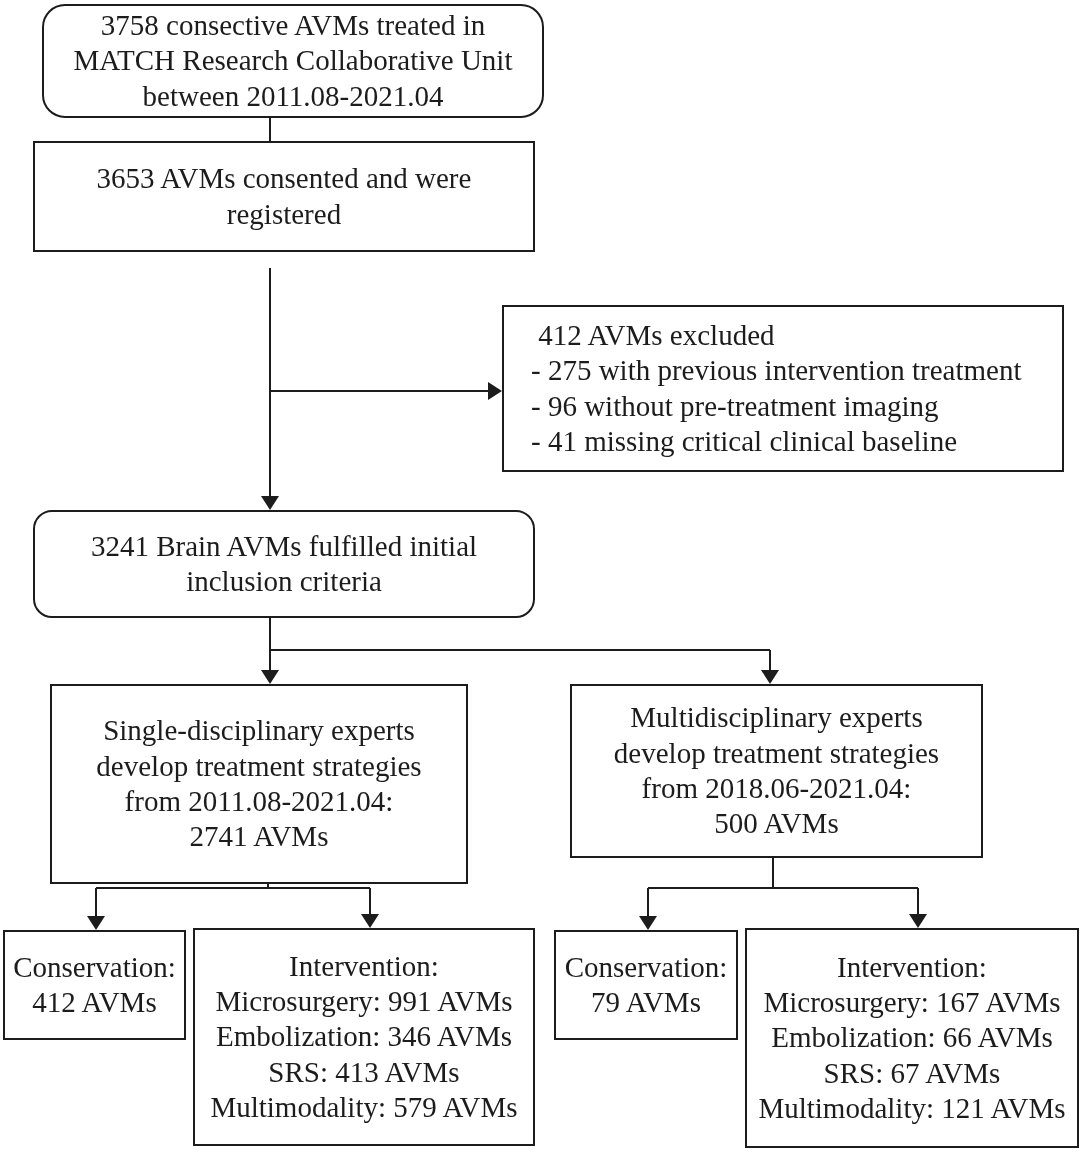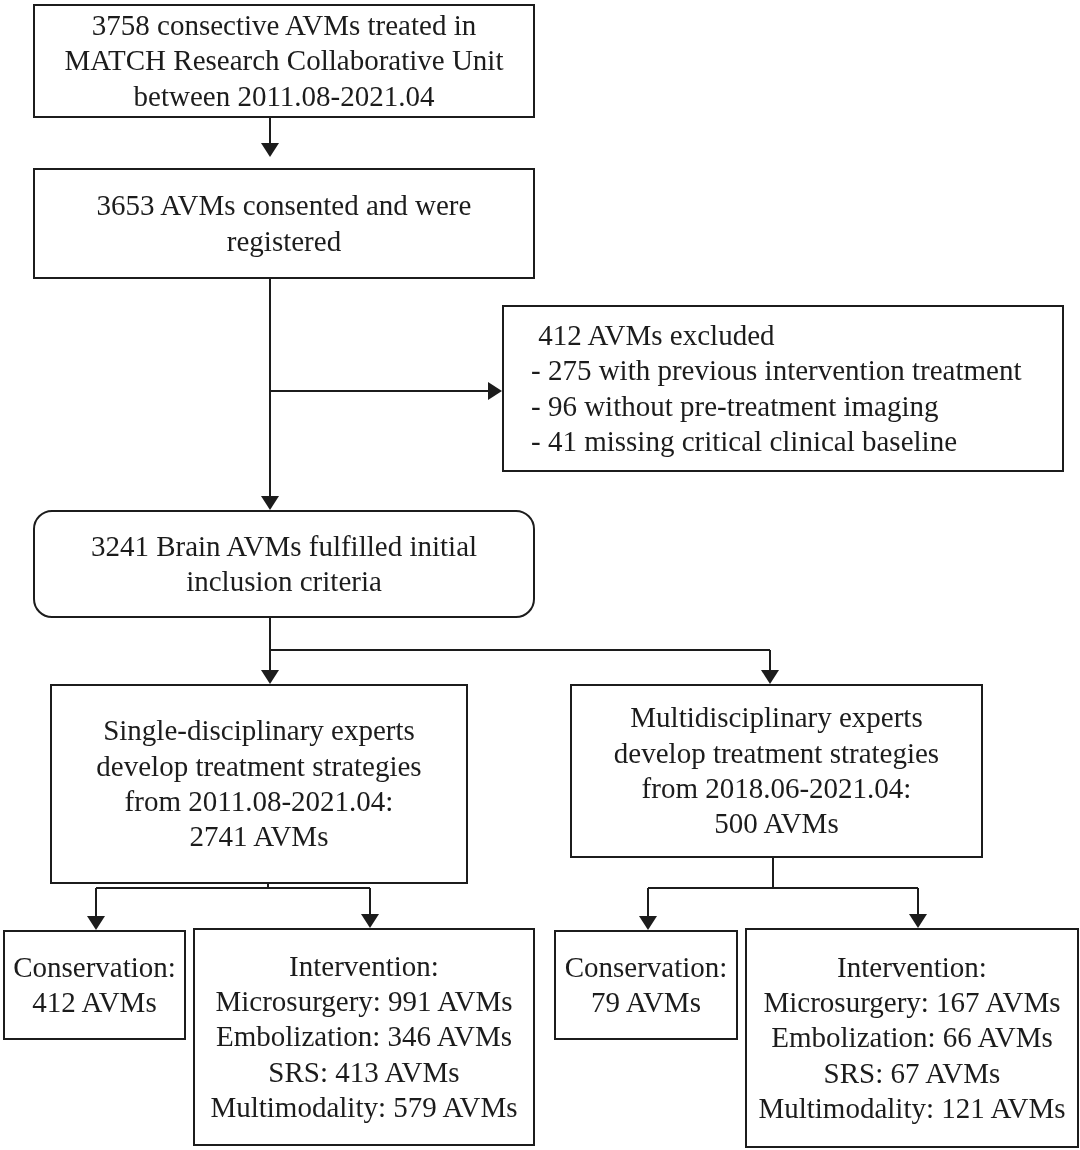--- a/index.html
+++ b/index.html
@@ -31,22 +31,22 @@
     text-align: center;
   }
   .box-text { white-space: pre-line; }
   .box--left-align {
     justify-content: flex-start;
     text-align: left;
     padding-left: 27px;
     padding-right: 6px;
   }
   
-  .box--enrolled      { left: 33px;  top: 4px;   width: 502px; height: 114px; }
-  .box--consented     { left: 33px;  top: 168px; width: 502px; height: 111px; }
+  .box--enrolled      { left: 42px;  top: 4px;   width: 502px; height: 114px; border-radius: 23px; }
+  .box--consented     { left: 33px;  top: 141px; width: 502px; height: 111px; }
   .box--excluded      { left: 502px; top: 305px; width: 562px; height: 167px; }
   .box--included      { left: 33px;  top: 510px; width: 502px; height: 108px; border-radius: 19px; }
   .box--single        { left: 50px;  top: 684px; width: 418px; height: 200px; }
   .box--multi         { left: 570px; top: 684px; width: 413px; height: 174px; }
   .box--cons-single   { left: 3px;   top: 930px; width: 183px; height: 110px; }
   .box--int-single    { left: 193px; top: 928px; width: 342px; height: 218px; }
   .box--cons-multi    { left: 554px; top: 930px; width: 184px; height: 110px; }
   .box--int-multi     { left: 745px; top: 928px; width: 334px; height: 220px; }
 </style>
 </head>

